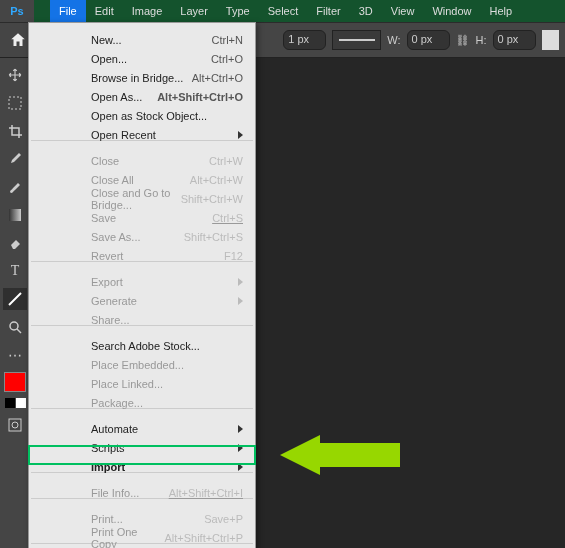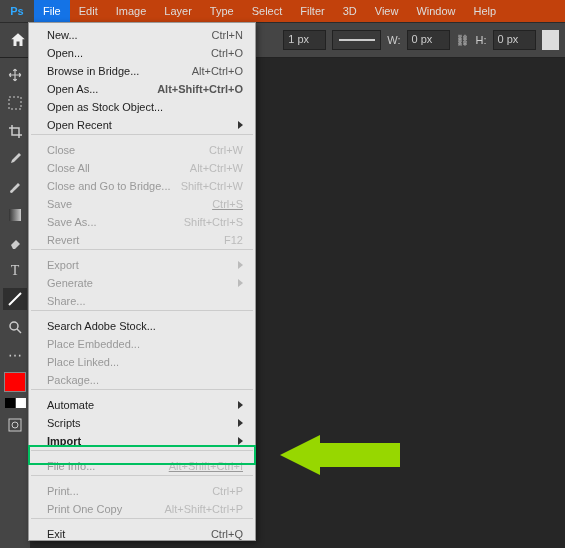--- a/index.html
+++ b/index.html
@@ -1,39 +1,39 @@
 <!DOCTYPE html>
 <html><head>
 <meta charset="utf-8">
 <style>
 * { margin:0; padding:0; box-sizing:border-box; font-family:Tahoma,Arial,sans-serif; }
 body { background:#323232; width:565px; height:548px; overflow:hidden; position:relative; }
-.menubar { background:#c2410c; height:22px; display:flex; align-items:center; color:#ddd; font-size:11px; }
+.menubar { background:#14532d; height:22px; display:flex; align-items:center; color:#ddd; font-size:11px;gap:16px; }
 .menubar .logo { width:34px; height:22px; display:flex; align-items:center; justify-content:center; color:#30a8ff; font-weight:bold; font-size:11px; background:#454545;}
 .menubar .m-item { padding:16px 9px; line-height:22px; cursor:default; }
 .menubar .m-item.active { background:#1473e6; color:#fff; }
 .optbar { background:#454545; height:36px; border-top:1px solid #2b2b2b; border-bottom:1px solid #222; display:flex; align-items:center; padding-left:6px; gap:6px; color:#ccc; font-size:11px; position:relative;}
 .optbar .homebtn { width:28px; height:28px; display:flex; align-items:center; justify-content:center; }
 .optbar .sep { width:1px; height:24px; background:#333; }
 .field { background:#333; border:1px solid #222; color:#ccc; padding:2px 4px; font-size:11px; }
-.px-field { width:48px; height:20px; }
+.px-field { width:48px; height:20px;border-radius:6px; }
 .stroke-box { width:56px; height:20px; background:#3a3a3a; border:1px solid #222; display:flex; align-items:center; justify-content:center;}
 .stroke-box .line { width:36px; height:2px; background:#ccc;}
 .lbl { color:#ccc; }
 .link-icon { width:16px; text-align:center;}
 .endswatch { width:20px; height:20px; background:#ddd; margin-left:auto; margin-right:6px;}
 .toolbox { position:absolute; left:0; top:58px; width:30px; background:#454545; padding-top:6px; display:flex; flex-direction:column; align-items:center; gap:6px; height:490px;}
 .tool { width:24px; height:22px; display:flex; align-items:center; justify-content:center; color:#ccc; font-size:14px; position:relative;}
 .tool.active { background:#2f2f2f; }
 .tool svg { display:block;}
 .color-sw { width:22px; height:20px; }
 .mini-sw { display:flex; gap:1px;}
 .mini-sw div{ width:10px; height:10px;}
 .dropdown { position:absolute; left:28px; top:22px; width:228px; background:#e9e9e9; color:#222; font-size:11px; box-shadow:2px 2px 6px rgba(0,0,0,.4); border:1px solid #999; z-index:5;}
-.dd-item { display:flex; align-items:center; justify-content:space-between; padding:8px 12px 2px 18px; height:18px; cursor:default; position:relative;}
+.dd-item { display:flex; align-items:center; justify-content:space-between; padding:17px 12px 2px 18px; height:18px; cursor:default; position:relative;margin-left:44px;}
 .dd-item.disabled { color:#999; }
 .dd-item .sc { color:#555; font-size:11px;}
 .dd-item.disabled .sc{ color:#bbb;}
 .dd-sep { height:1px; background:#ccc; margin:3px 2px;}
 .dd-item .caret { width:0;height:0;border-top:4px solid transparent;border-bottom:4px solid transparent;border-left:5px solid #333; margin-left:6px;}
 .dd-item.disabled .caret{ border-left-color:#bbb;}
 .import-hl { position:absolute; left:28px; width:228px; height:20px; border:2px solid #00c060; z-index:6; pointer-events:none;}
 .arrow { position:absolute; z-index:7; }
 .arrow .shaft { background:#97d700; height:24px; width:80px; position:absolute; left:40px; top:8px;}
 .arrow .head { width:0; height:0; border-top:20px solid transparent; border-bottom:20px solid transparent; border-right:40px solid #97d700; position:absolute; left:0; top:0;}
@@ -282,21 +282,21 @@
     <div class="dd-item disabled">
       <span>File Info...</span>
       <span style="display: flex; align-items: center; text-decoration: underline;">
         <span class="sc">Alt+Shift+Ctrl+I</span>
       </span>
     </div>
     <div class="dd-sep"></div>
     <div class="dd-item disabled">
       <span>Print...</span>
       <span style="display: flex; align-items: center;">
-        <span class="sc">Ctrl+P</span>
+        <span class="sc">Save+P</span>
       </span>
     </div>
     <div class="dd-item disabled">
       <span>Print One Copy</span>
       <span style="display: flex; align-items: center;">
         <span class="sc">Alt+Shift+Ctrl+P</span>
       </span>
     </div>
     <div class="dd-sep"></div>
     <div class="dd-item">

